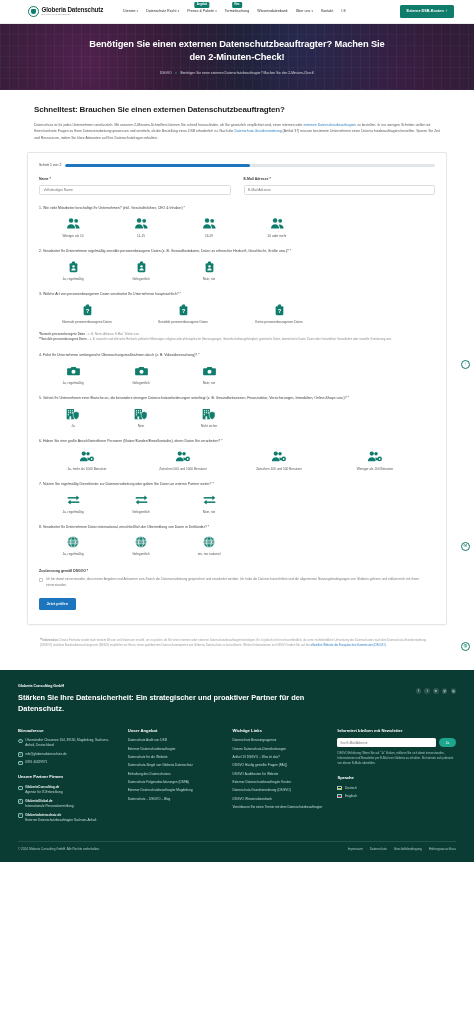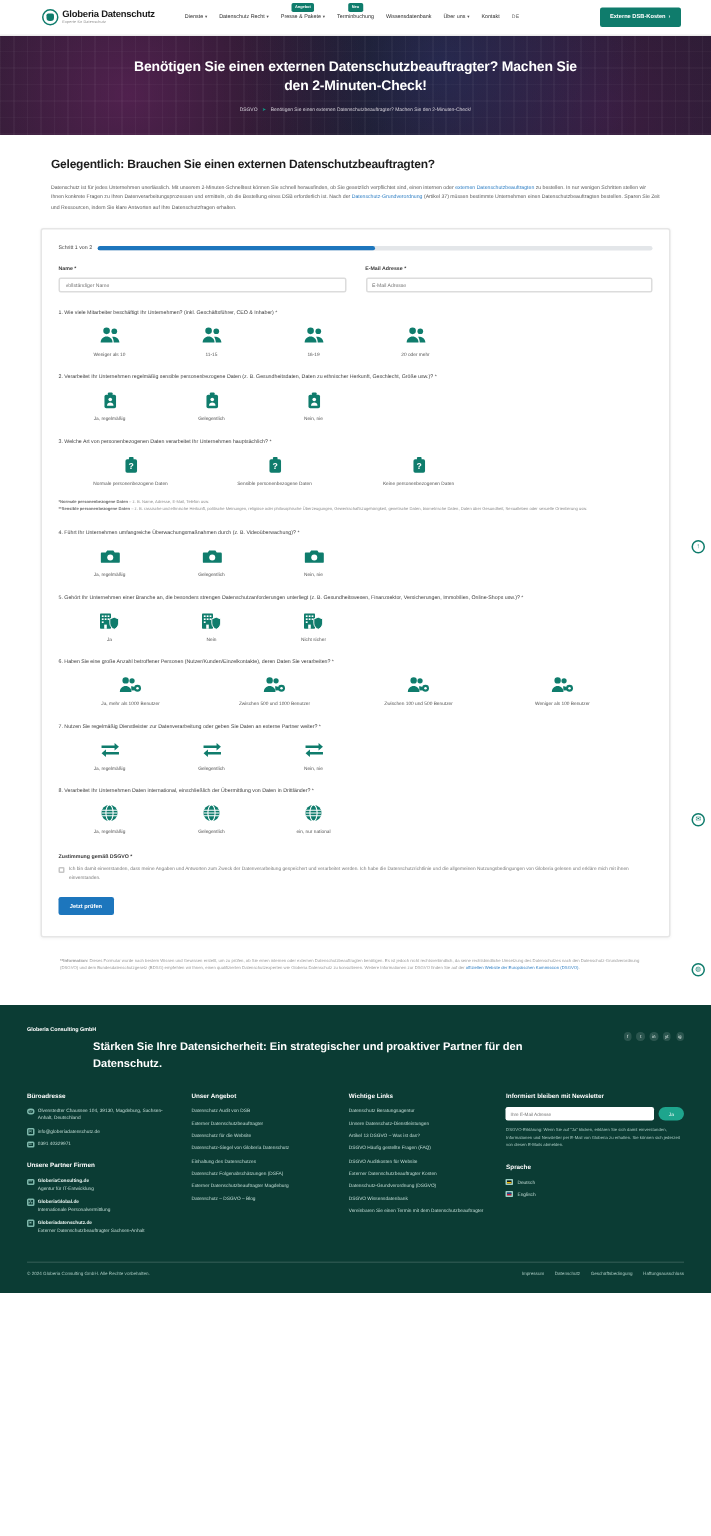--- a/index.html
+++ b/index.html
@@ -156,21 +156,21 @@
     position: absolute; right: 4px; width: 9px; height: 9px; border-radius: 50%;
     border: 0.6px solid #0f7c6c; background: #fff;
     display: flex; align-items: center; justify-content: center;
     color: #0f7c6c; font-size: 4.5px; cursor: pointer;
   }
 
   
   .footer { background: #0b3c34; color: #dfeeea; padding: 14px 18px 10px 18px; }
   .footer-top { display: flex; justify-content: space-between; align-items: flex-start; }
   .f-company { font-size: 3.6px; font-weight: 700; color: #ffffff; }
-  .f-head { font-size: 7.4px; font-weight: 700; color: #fff; line-height: 1.45; max-width: 290px; margin-top: 3.5px; margin-left: 44px; }
+  .f-head { font-size: 7.4px; font-weight: 700; color: #fff; line-height: 1.45; max-width: 290px; margin-top: 3.5px; }
   .socials { display: flex; gap: 3.2px; margin-top: 4px; }
   .soc {
     width: 5.5px; height: 5.5px; border-radius: 50%; background: rgba(255,255,255,0.13);
     display: flex; align-items: center; justify-content: center; color: #eaf4f1; font-size: 3px;
     cursor: pointer;
   }
   .footer-cols { display: flex; gap: 10px; margin-top: 13px; }
   .fcol { flex: 1; }
   .fcol.c1 { flex: 1.05; }
   .fcol.c4 { flex: 1.25; }
@@ -268,21 +268,21 @@
 <div class="hero">
   <div class="hero-title">Benötigen Sie einen externen Datenschutzbeauftragter? Machen Sie den 2-Minuten-Check!</div>
   <div class="hero-crumb">
     <span>DSGVO</span>
     <span class="sep">➤</span>
     <span>Benötigen Sie einen externen Datenschutzbeauftragter? Machen Sie den 2-Minuten-Check!</span>
   </div>
 </div>
 
 <div class="main">
-  <h2 class="page-h2">Gelegentlich: Brauchen Sie einen externen Datenschutzbeauftragten?</h2>
+  <h2 class="page-h2">Schnelltest: Brauchen Sie einen externen Datenschutzbeauftragten?</h2>
   <p class="intro">
     <span>Datenschutz ist für jedes Unternehmen unerlässlich. Mit unserem 2-Minuten-Schnelltest können Sie schnell herausfinden, ob Sie gesetzlich verpflichtet sind, einen internen oder </span><a>externen Datenschutzbeauftragten</a><span> zu bestellen. In nur wenigen Schritten stellen wir Ihnen konkrete Fragen zu Ihren Datenverarbeitungsprozessen und ermitteln, ob die Bestellung eines DSB erforderlich ist. Nach der </span><a>Datenschutz-Grundverordnung</a><span> (Artikel 37) müssen bestimmte Unternehmen einen Datenschutzbeauftragten bestellen. Sparen Sie Zeit und Ressourcen, indem Sie klare Antworten auf Ihre Datenschutzfragen erhalten.</span>
   </p>
 </div>
 
 <div class="form-card">
 
   <div class="progress-row">
     <span class="progress-label">Schritt 1 von 2</span>
     <div class="progress-track">

